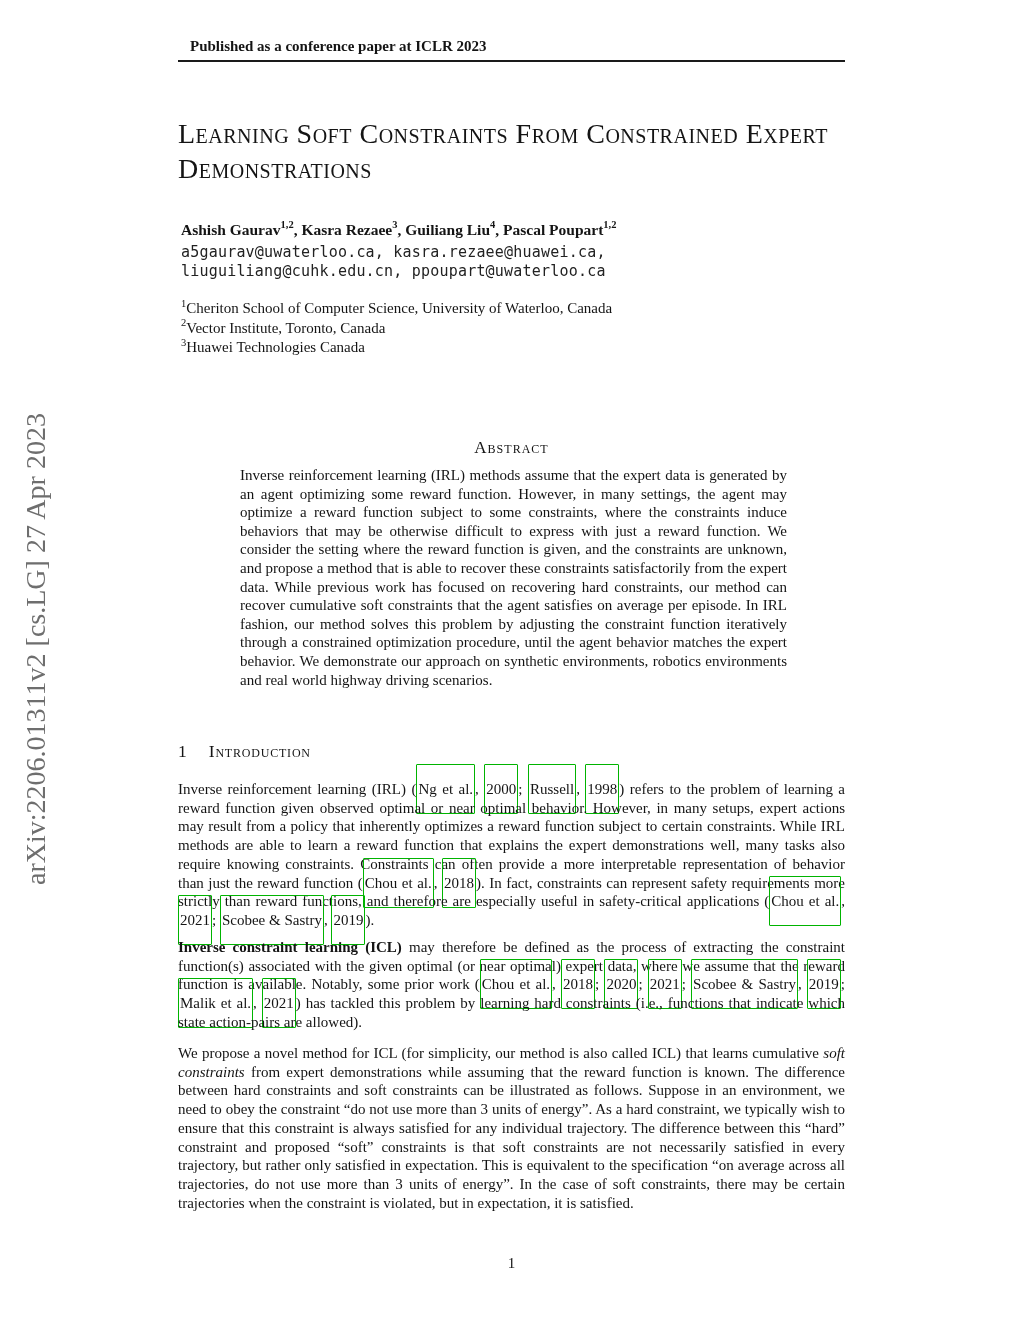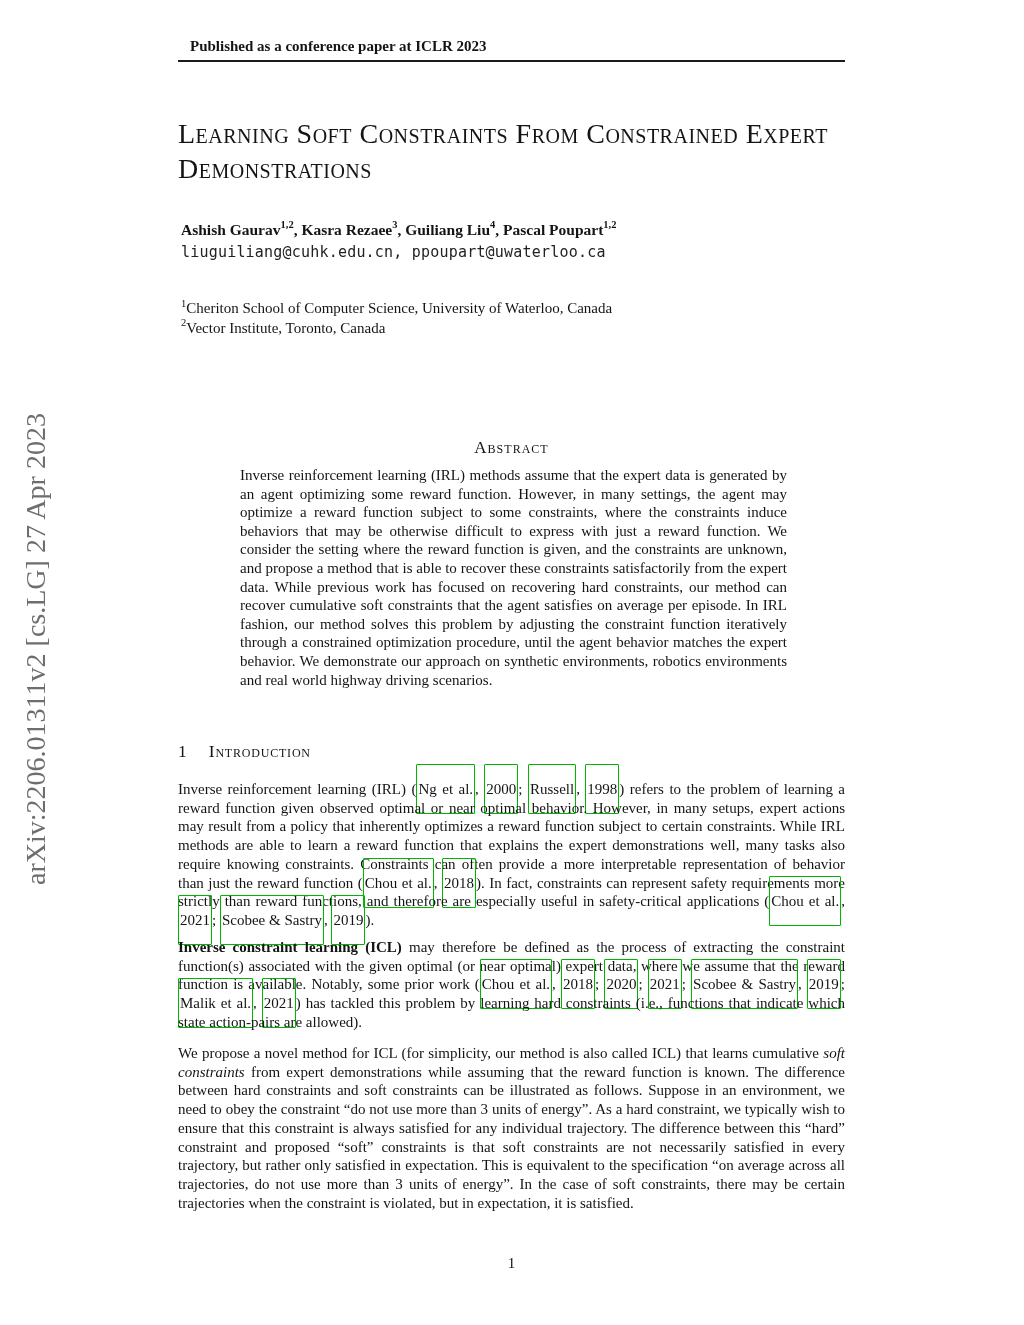--- a/index.html
+++ b/index.html
@@ -171,26 +171,28 @@
   <div class="watermark">arXiv:2206.01311v2  [cs.LG]  27 Apr 2023</div>
 
   <div class="running-header">Published as a conference paper at ICLR 2023</div>
   <div class="header-rule"></div>
 
   <h1 class="title">Learning Soft Constraints From Constrained Expert Demonstrations</h1>
 
   <div class="authors"><span>Ashish Gaurav</span><sup class="seg-sup">1,2</sup><span>, Kasra Rezaee</span><sup class="seg-sup">3</sup><span>, Guiliang Liu</span><sup class="seg-sup">4</sup><span>, Pascal Poupart</span><sup class="seg-sup">1,2</sup></div>
 
   <div class="emails">
+    <div>a5gaurav@uwaterloo.ca, kasra.rezaee@huawei.ca,</div>
     <div>liuguiliang@cuhk.edu.cn, ppoupart@uwaterloo.ca</div>
   </div>
 
   <div class="affiliations">
     <div><sup class="seg-sup">1</sup><span>Cheriton School of Computer Science, University of Waterloo, Canada</span></div>
     <div><sup class="seg-sup">2</sup><span>Vector Institute, Toronto, Canada</span></div>
+    <div><sup class="seg-sup">3</sup><span>Huawei Technologies Canada</span></div>
   </div>
 
   <div class="abstract-heading">Abstract</div>
   <div class="abstract-body">Inverse reinforcement learning (IRL) methods assume that the expert data is generated by an agent optimizing some reward function. However, in many settings, the agent may optimize a reward function subject to some constraints, where the constraints induce behaviors that may be otherwise difficult to express with just a reward function. We consider the setting where the reward function is given, and the constraints are unknown, and propose a method that is able to recover these constraints satisfactorily from the expert data. While previous work has focused on recovering hard constraints, our method can recover cumulative soft constraints that the agent satisfies on average per episode. In IRL fashion, our method solves this problem by adjusting the constraint function iteratively through a constrained optimization procedure, until the agent behavior matches the expert behavior. We demonstrate our approach on synthetic environments, robotics environments and real world highway driving scenarios.</div>
 
   <div class="section-heading">
     <span class="sec-num">1</span><span class="sec-title">Introduction</span>
   </div>
 
   <p class="body-par par-1"><span>Inverse reinforcement learning (IRL) (</span><span class="seg-cite">Ng et al.</span><span>, </span><span class="seg-cite">2000</span><span>; </span><span class="seg-cite">Russell</span><span>, </span><span class="seg-cite">1998</span><span>) refers to the problem of learning a reward function given observed optimal or near optimal behavior. However, in many setups, expert actions may result from a policy that inherently optimizes a reward function subject to certain constraints. While IRL methods are able to learn a reward function that explains the expert demonstrations well, many tasks also require knowing constraints. Constraints can often provide a more interpretable representation of behavior than just the reward function (</span><span class="seg-cite">Chou et al.</span><span>, </span><span class="seg-cite">2018</span><span>). In fact, constraints can represent safety requirements more strictly than reward functions, and therefore are especially useful in safety-critical applications (</span><span class="seg-cite">Chou et al.</span><span>, </span><span class="seg-cite">2021</span><span>; </span><span class="seg-cite">Scobee &amp; Sastry</span><span>, </span><span class="seg-cite">2019</span><span>).</span></p>

